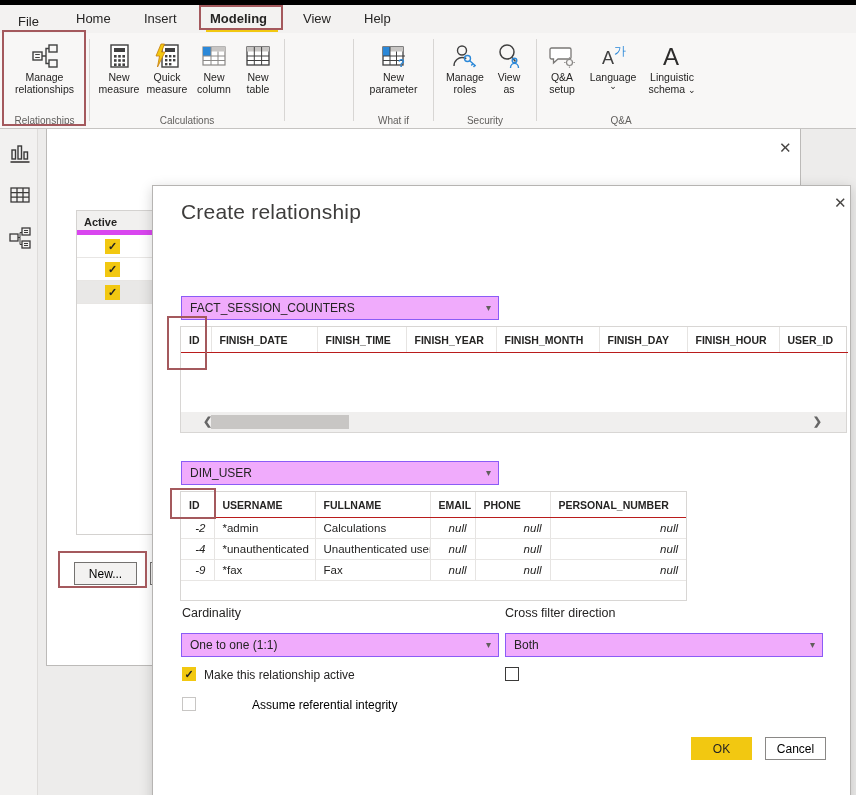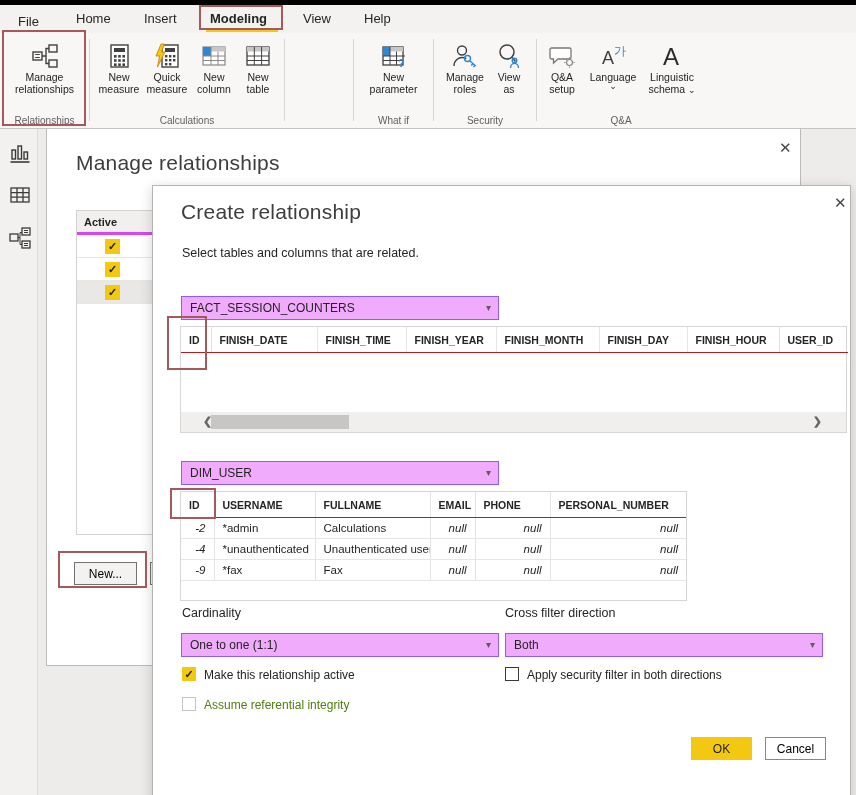--- a/index.html
+++ b/index.html
@@ -32,21 +32,21 @@
 
   
   .dialog { position:absolute; background:#fff; }
   #manage-dialog { left:46px; top:129px; width:755px; height:537px; border:1px solid #bcbab8; border-top:none; }
   #create-dialog { left:152px; top:185px; width:699px; height:736px; border:1px solid #b6b4b2; box-shadow:0 3px 12px rgba(0,0,0,.18); z-index:10; }
   .dlg-title { font-size:21px; font-weight:300; color:#3e3d3c; letter-spacing:.2px; }
   .dlg-close { position:absolute; font-size:15px; color:#484644; cursor:pointer; }
 
   
   #active-table { position:absolute; left:29px; top:81px; width:77px; height:325px; border:1px solid #d4d2d0; }
-  #active-table .ahdr { height:24px; background:#f1f0ef; border-bottom:3px solid #d946ef; font-size:11px; font-weight:bold; padding:5px 0 0 7px; }
+  #active-table .ahdr { height:24px; background:#f1f0ef; border-bottom:5px solid #d946ef; font-size:11px; font-weight:bold; padding:5px 0 0 7px; }
   .arow { height:23px; border-bottom:1px solid #e8e6e4; display:flex; align-items:center; padding-left:28px; }
   .arow.hl { background:#e9e8e7; }
   .cb { width:15px; height:15px; background:#f2c811; color:#252423; font-size:11px; font-weight:bold; text-align:center; line-height:15px; cursor:pointer; }
   #new-btn { position:absolute; left:27px; top:433px; width:63px; height:23px; background:#f3f2f1; border:1px solid #747270; font-size:12px; cursor:pointer; }
   #btn-sliver { position:absolute; left:103px; top:433px; width:5px; height:23px; background:#f3f2f1; border:1px solid #747270; border-right:none; }
 
   
   .dd { position:absolute; height:24px; width:318px; background:#f0abfc; border:1px solid #8b5cf6; font-size:12px; padding:4px 20px 0 8px; cursor:pointer; }
   .dd .dd-arrow { position:absolute; right:7px; top:5px; font-size:10px; color:#605e5c; }
   .field-label { position:absolute; font-size:12.5px; color:#252423; }
@@ -59,21 +59,21 @@
 
   #t1-scroll { position:absolute; left:0; bottom:0; width:665px; height:20px; background:#f0efee; }
   .scroll-arrow { position:absolute; top:3px; font-size:11px; font-weight:bold; color:#666; cursor:pointer; }
   #t1-thumb { position:absolute; left:30px; top:3px; width:138px; height:14px; background:#c8c6c4; cursor:grab; }
 
   .opt { position:absolute; display:flex; align-items:flex-start; cursor:pointer; }
   .opt .cb { width:14px; height:14px; line-height:14px; margin-right:8px; }
   .opt .cb.empty { background:#fff; border:1px solid #3b3a39; }
   .opt .cb.dis { background:#fff; border:1px solid #c8c6c4; }
   .opt .olabel { font-size:12px; padding-top:1px; }
-  .opt .olabel.dis { color:#4d7c0f; }
+  .opt .olabel.dis { color:#000000;margin-left:48px; }
 
   .btn { position:absolute; width:61px; height:23px; font-size:12px; text-align:center; line-height:22px; cursor:pointer; }
   #ok-btn { background:#f2c811; color:#252423; }
   #cancel-btn { background:#fff; border:1px solid #8a8886; }
 
   
   .anno { position:absolute; border:2px solid #a4595d; z-index:60; pointer-events:none; }
 </style>
 </head>
 <body>
@@ -314,21 +314,20 @@
             <rect x="1" y="8" width="8" height="7"></rect>
             <rect x="13" y="2" width="8" height="7"></rect>
             <rect x="13" y="15" width="8" height="7"></rect>
             <path d="M9 11.5h2M11 11.5V6.5h2M11 11.5v7h2M15 4.5h4M15 6.5h4M15 17.5h4M15 19.5h4" stroke-width="1"></path>
           </g>
         </svg>
     </span>
   </div>
 
   <div id="manage-dialog" class="dialog">
-    <div class="dlg-title" style="position:absolute;left:29px;top:22px;">Manage relationships</div>
     <span class="dlg-close" style="left:732px;top:10px;">✕</span>
 
     <div id="active-table">
       <div class="ahdr">Active</div>
       <div class="arow">
           <span class="cb">✓</span>
         </div>
       <div class="arow">
           <span class="cb">✓</span>
         </div>
@@ -337,21 +336,20 @@
         </div>
     </div>
 
     <button id="new-btn">New...</button>
     <div id="btn-sliver"></div>
   </div>
 
   <div id="create-dialog" class="dialog">
     <div class="dlg-title" style="position:absolute;left:28px;top:14px;">Create relationship</div>
     <span class="dlg-close" style="left:681px;top:8px;">✕</span>
-    <div class="field-label" style="left:29px;top:60px;">Select tables and columns that are related.</div>
 
     <div class="dd" style="left:28px;top:110px;">
       <span>FACT_SESSION_COUNTERS</span>
       <span class="dd-arrow">▾</span>
     </div>
 
     <div class="ptable" style="left:27px;top:140px;width:667px;height:107px;">
       <table class="grid">
         <colgroup>
             <col style="width:30px">
@@ -448,21 +446,20 @@
       <span>Both</span>
       <span class="dd-arrow">▾</span>
     </div>
 
     <div class="opt" style="left:29px;top:481px;">
       <span class="cb">✓</span>
       <span class="olabel">Make this relationship active</span>
     </div>
     <div class="opt" style="left:352px;top:481px;">
       <span class="cb empty"></span>
-      <span class="olabel">Apply security filter in both directions</span>
     </div>
     <div class="opt" style="left:29px;top:511px;">
       <span class="cb dis"></span>
       <span class="olabel dis">Assume referential integrity</span>
     </div>
 
     <button id="ok-btn" class="btn" style="left:538px;top:551px;border:none;">OK</button>
     <button id="cancel-btn" class="btn" style="left:612px;top:551px;">Cancel</button>
   </div>
 

